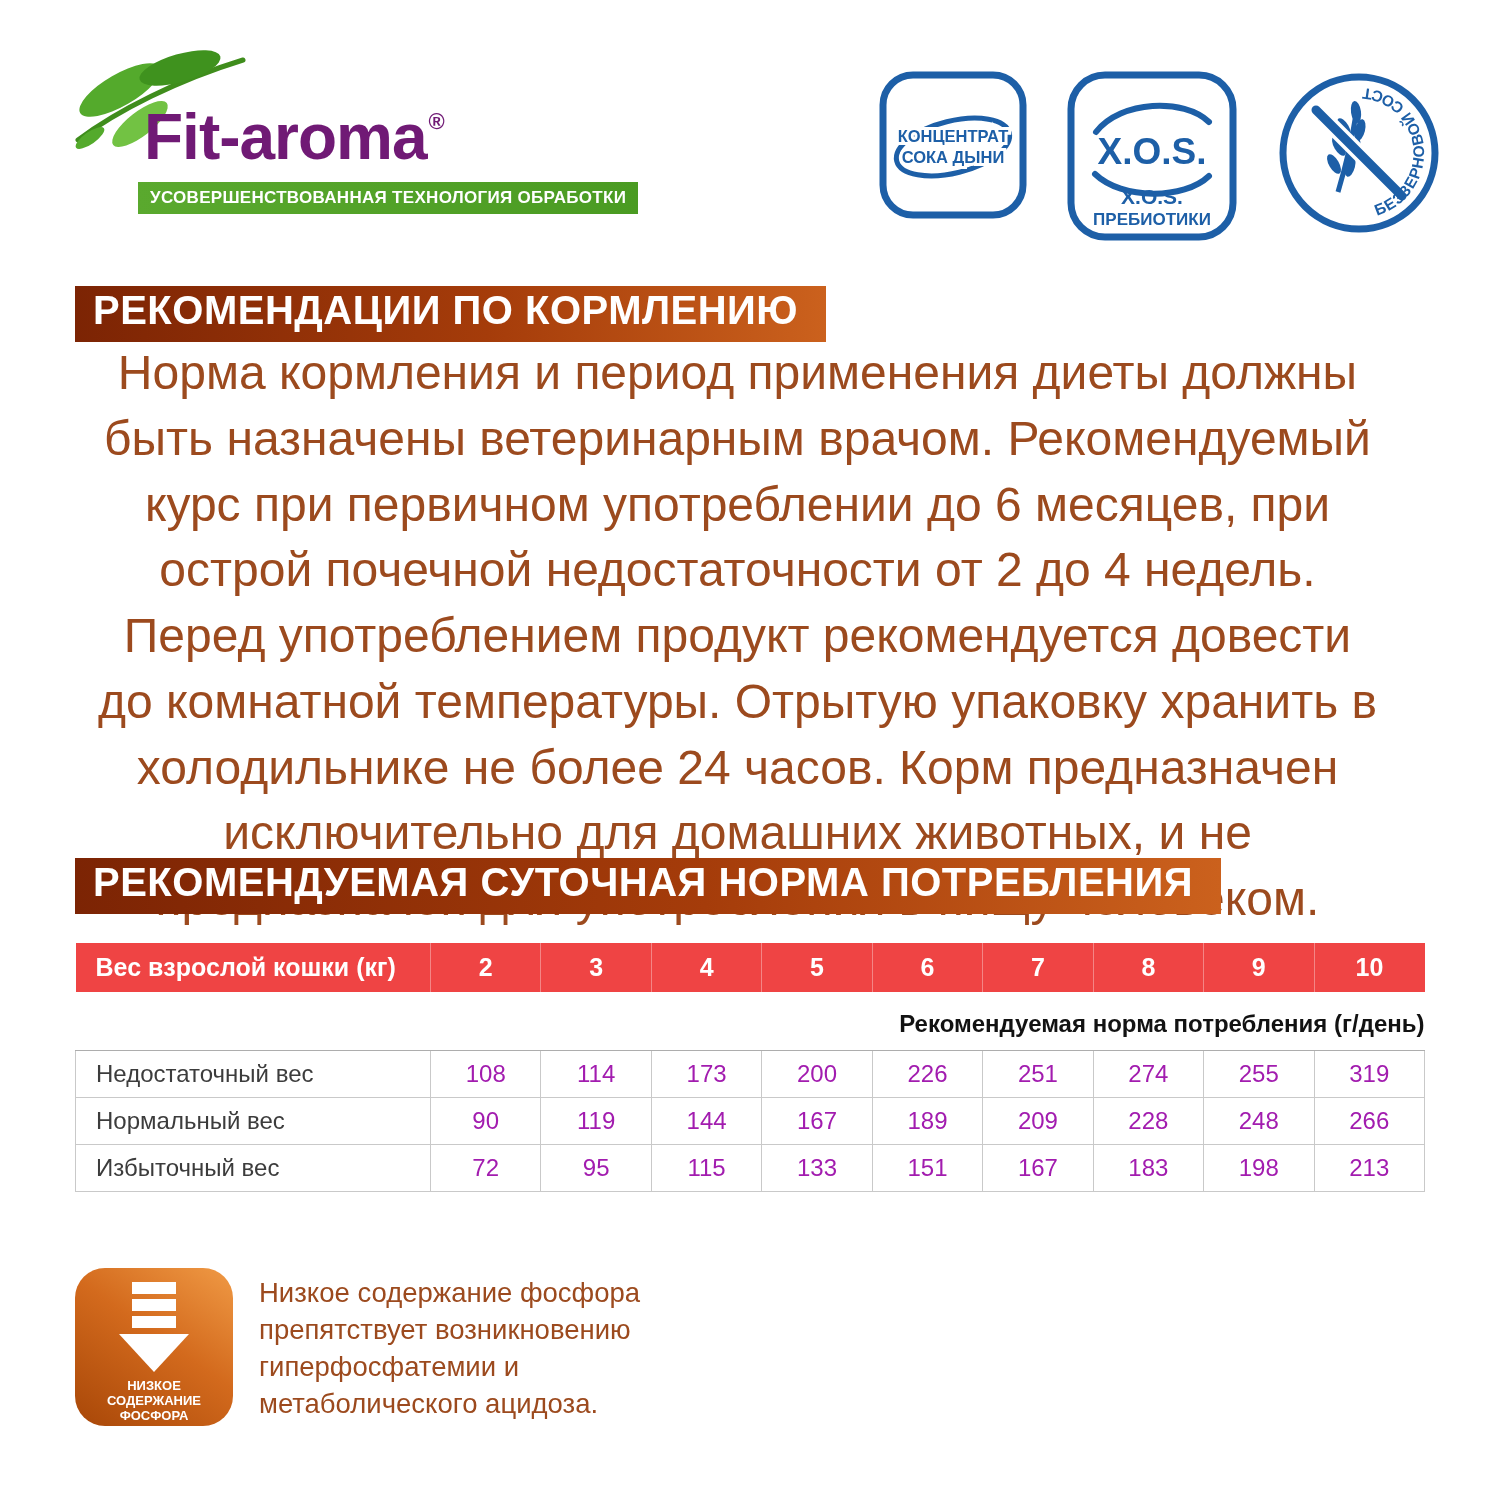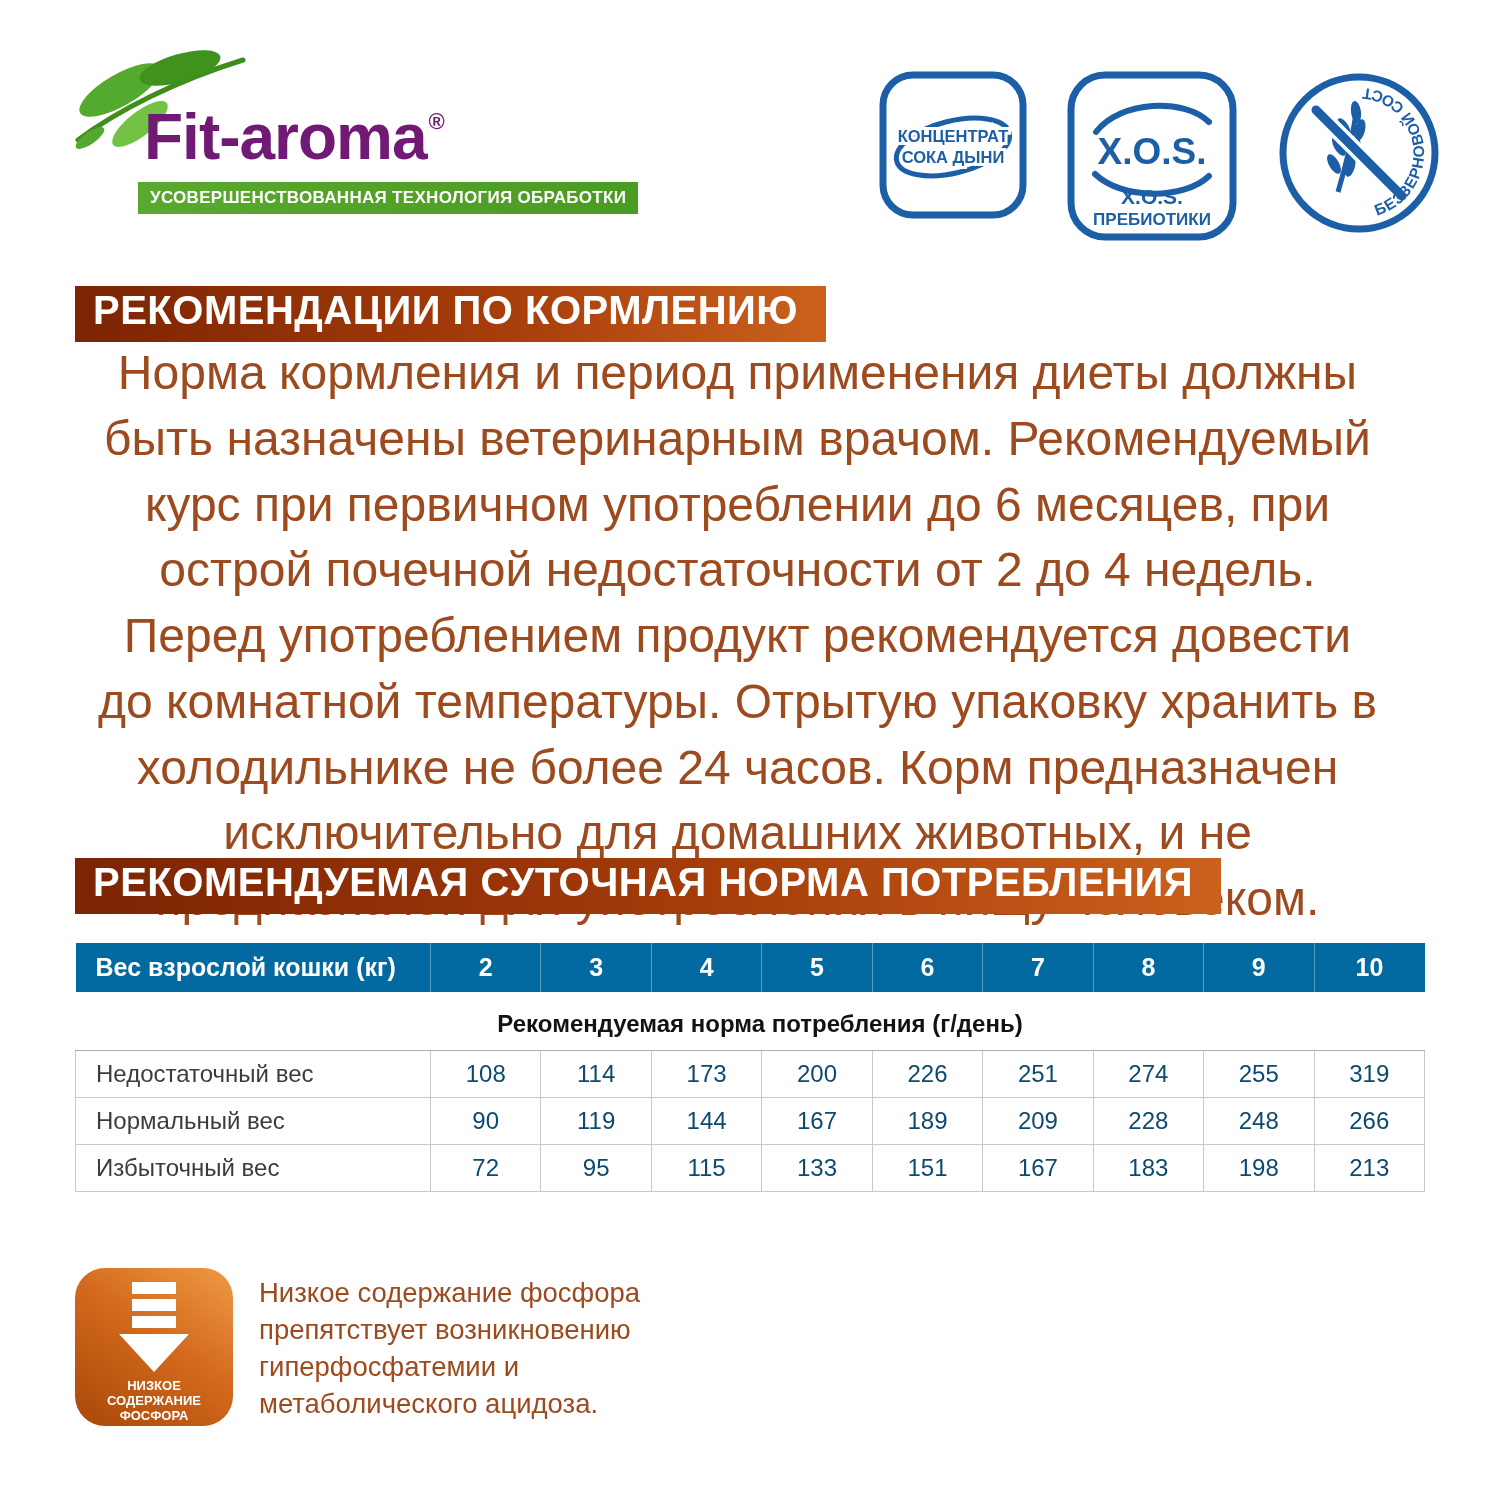--- a/index.html
+++ b/index.html
@@ -47,34 +47,34 @@
     position: absolute; left: 90px; top: 340px; width: 1295px;
     font-size: 48px; line-height: 1.37; color: #9c4a1e; text-align: center;
   }
 
   
   .ration-table {
     position: absolute; left: 75px; top: 943px; width: 1350px;
     border-collapse: collapse; table-layout: fixed;
   }
   .ration-table th {
-    background: #0369a1; color: #fff; font-size: 25px; font-weight: 700;
+    background: #ef4444; color: #fff; font-size: 25px; font-weight: 700;
     height: 49px; text-align: center; border-left: 1px solid rgba(255,255,255,0.35);
   }
   .ration-table th:first-child { border-left: none; }
   .ration-table th.label-col { text-align: left; padding-left: 20px; }
   .ration-table td {
-    font-size: 24px; color: #0c4a6e; height: 47px; text-align: center;
+    font-size: 24px; color: #a21caf; height: 47px; text-align: center;
     border: 1px solid #c9c9c9; background: #fff;
   }
   .ration-table td.row-label { text-align: left; padding-left: 20px; color: #3c3c3c; }
   .ration-table td.subheader-cell {
     border: none; border-bottom: 1px solid #adadad;
     font-size: 24px; font-weight: 700; color: #121212;
-    text-align: center; padding: 18px 0 12px 20px; height: auto;
+    text-align: right; padding: 18px 0 12px 20px; height: auto;
   }
 
   
   .feature { position: absolute; top: 1268px; display: flex; gap: 26px; }
   .feature-1 { left: 75px; }
   .feature-2 { left: 788px; }
   .feature-icon {
     width: 158px; height: 158px; border-radius: 30px; flex: 0 0 auto;
     background: linear-gradient(215deg, #f09a45 0%, #d36a1d 45%, #a84708 100%);
   }

